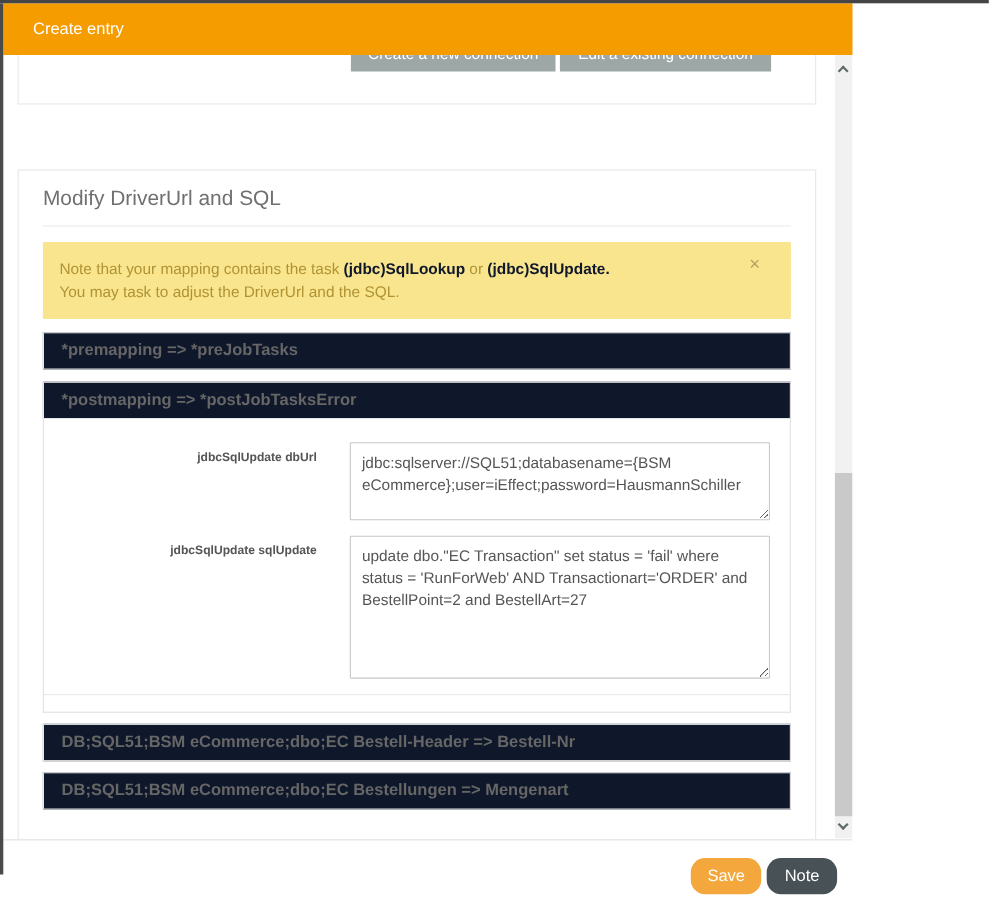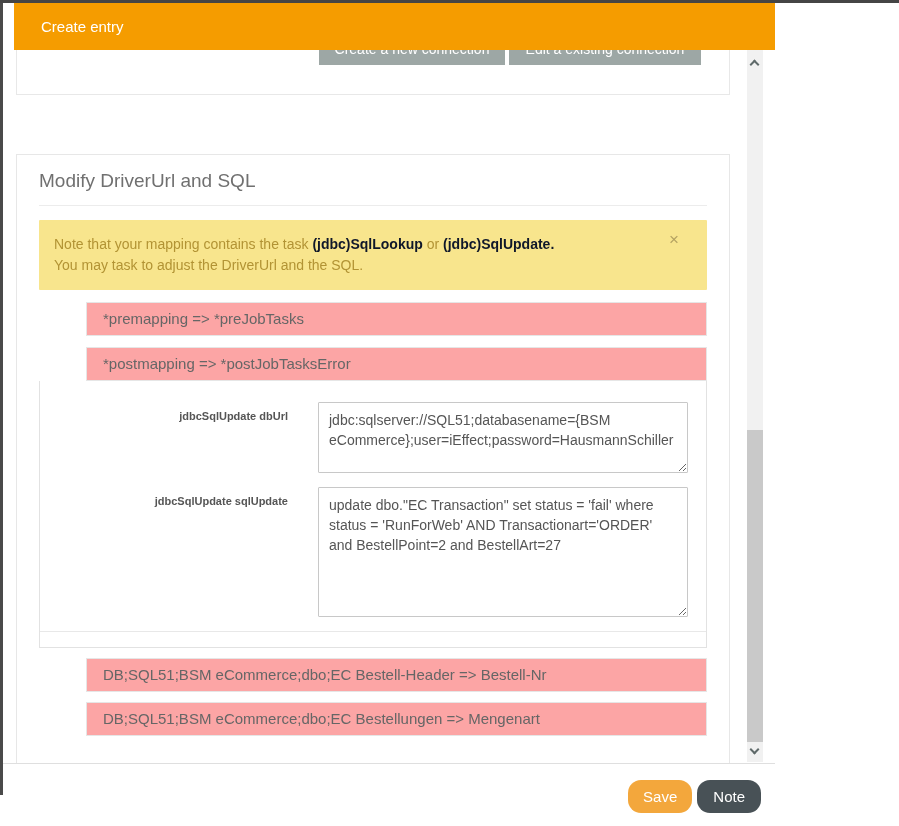--- a/index.html
+++ b/index.html
@@ -6,29 +6,29 @@
   html, body { width: 899px; height: 826px; }
   body {
     font-family: "Liberation Sans", "DejaVu Sans", sans-serif;
     background: #ffffff;
     position: relative;
     overflow: hidden;
   }
   .backdrop-top { position: absolute; left: 0; top: 0; width: 899px; height: 3px; background: #454545; z-index: 50; }
   .backdrop-left { position: absolute; left: 0; top: 3px; width: 3px; height: 792px; background: #4a4a4a; z-index: 50; }
 
-  .modal { position: absolute; left: 3px; top: 3px; width: 772px; height: 823px; background: #fff; padding-left: 11px; }
+  .modal { position: absolute; left: 3px; top: 3px; width: 772px; height: 823px; background: #fff; }
 
   .modal-header {
     height: 47px; background: #f59c00; color: #fff;
     display: flex; align-items: center; padding-left: 27px;
     font-size: 15px; position: relative; z-index: 10;
   }
 
-  .modal-body { position: absolute; top: 47px; left: 0; right: 12px; height: 713px; overflow: hidden; }
+  .modal-body { position: absolute; top: 47px; left: 0; right: 0; height: 713px; overflow: hidden; }
 
   
   .conn-panel {
     position: absolute; top: 0; left: 13px; right: 33px; height: 45px;
     border: 1px solid #e8e8e8; border-top: none; background: #fff; overflow: hidden;
   }
   .conn-btn {
     position: absolute; top: -17px; height: 32px;
     background: #9da7a5; color: #fff; border: none; font-size: 14px;
     font-family: "Liberation Sans", sans-serif; cursor: pointer;
@@ -51,24 +51,24 @@
     padding: 14px 40px 14px 15px; font-size: 14px; line-height: 21px;
     position: relative; border-radius: 1px;
   }
   .alert b { color: #0f172a; font-weight: bold; }
   .alert-close {
     position: absolute; right: 28px; top: 11px; color: #b5a362;
     font-size: 17px; line-height: 17px; cursor: pointer;
   }
 
   .acc-header {
-    height: 34px; line-height: 32px; background: #fca5a5;
-    border: 1px solid #e6e6e6; color: #666; font-weight: normal;
+    height: 34px; line-height: 32px; background: #0f172a;
+    border: 1px solid #e6e6e6; color: #666; font-weight: bold;
     font-size: 15px; padding-left: 16px; cursor: pointer;
-    white-space: nowrap; overflow: hidden; margin-left: 47px;
+    white-space: nowrap; overflow: hidden;
   }
   .acc-header.h1 { margin-top: 12px; }
   .acc-header.h2 { margin-top: 11px; }
   .acc-header.h3 { margin-top: 10px; }
   .acc-header.h4 { margin-top: 10px; }
 
   .acc-body {
     border: 1px solid #e2e2e2; border-top: none; background: #fff;
     padding: 21px 0 0 0;
   }

